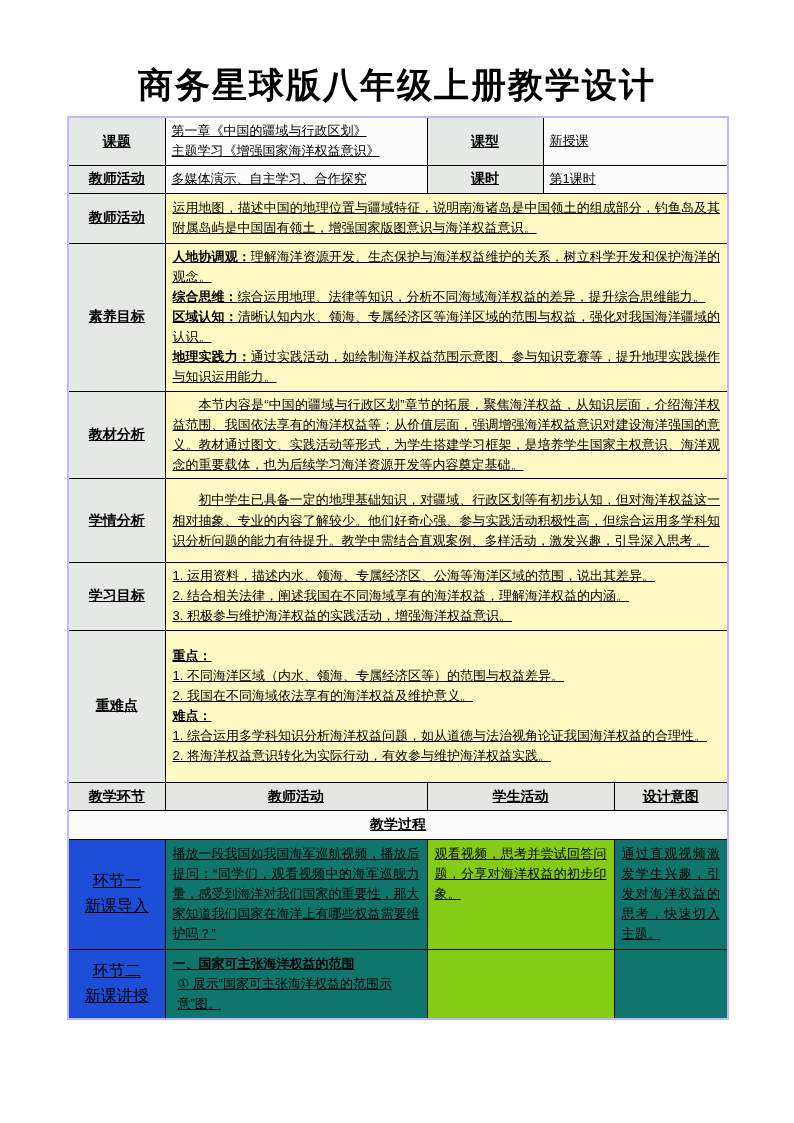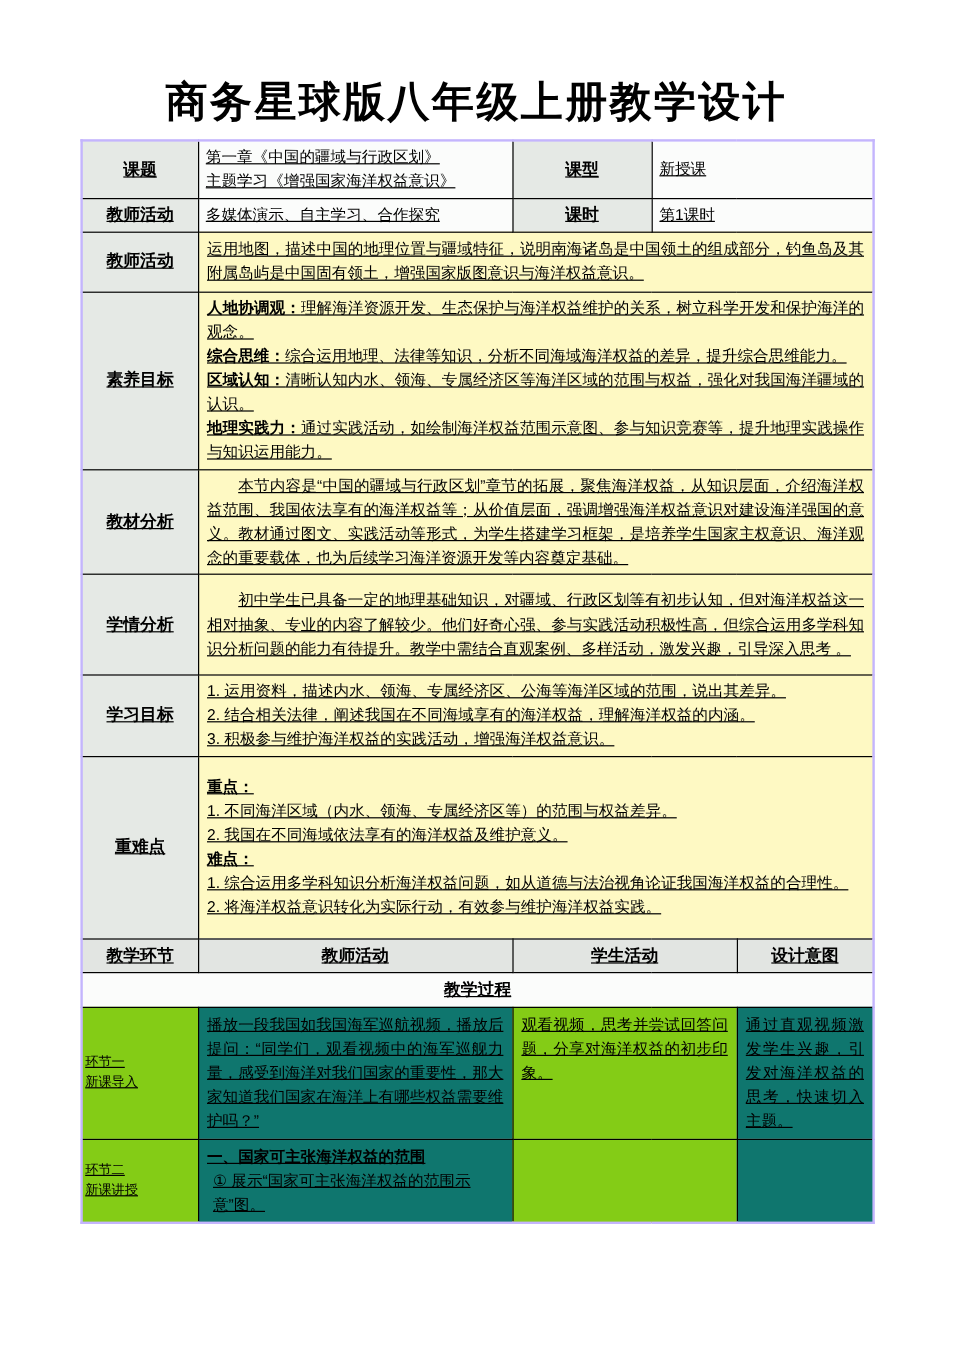--- a/index.html
+++ b/index.html
@@ -38,23 +38,23 @@
     word-break: break-all;
   }
   .lbl {
     background: #e5e9e5;
     font-weight: bold;
     text-align: center;
     font-size: 14px;
     padding: 2px 2px;
   }
   .stage {
-    background: #84cc16;
-    text-align: left;
-    font-size: 11px;
+    background: #1d4ed8;
+    text-align: center;
+    font-size: 16px;
     padding: 2px 2px;
   }
   .val { background: #fbfcfb; }
   .content { background: #fef9c3; vertical-align: middle; padding: 3px 7px; }
   .graycell { background: #0f766e; vertical-align: top; padding: 4px 7px; }
   .whitecell { background: #84cc16; vertical-align: top; padding: 4px 7px; }
   .center-row { text-align: center; font-weight: bold; font-size: 14px; background: #fbfcfb; }
   .hdr { background: #e2e5e2; font-weight: bold; text-align: center; font-size: 14px; }
   .indent p { text-indent: 2em; }
   .justify { text-align: justify; }

